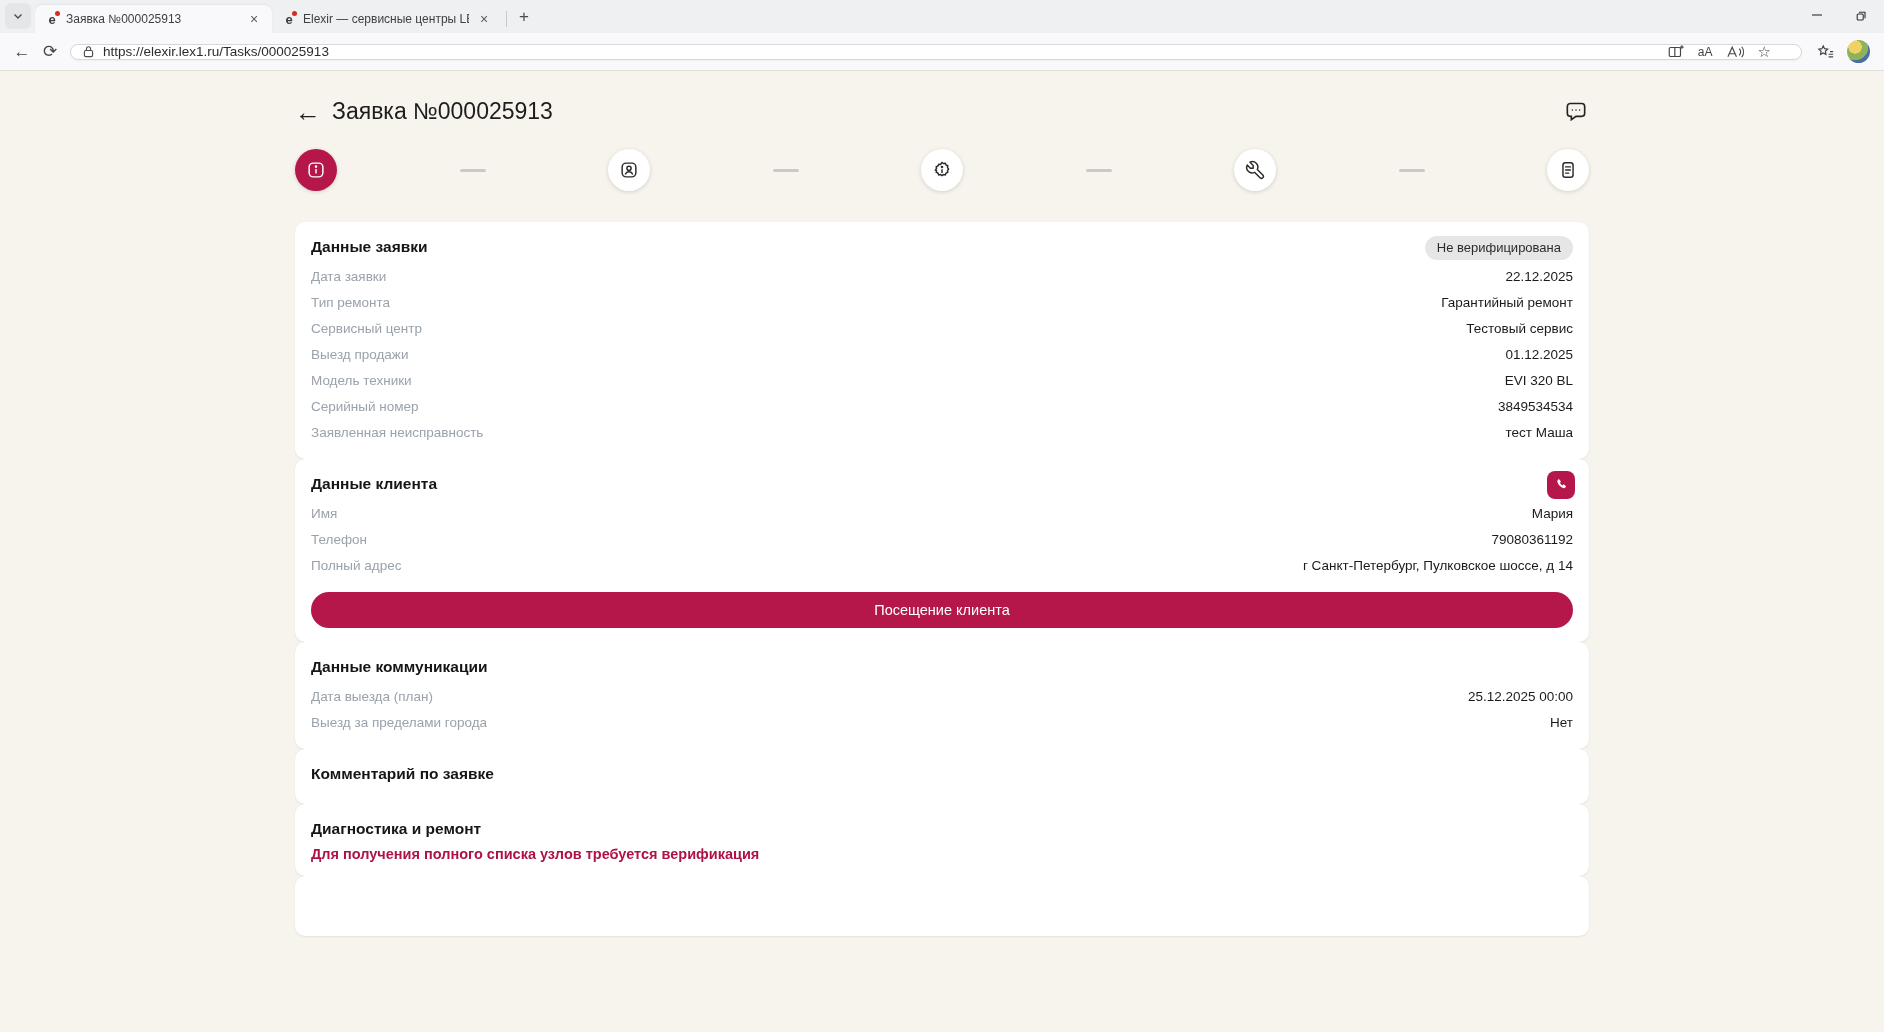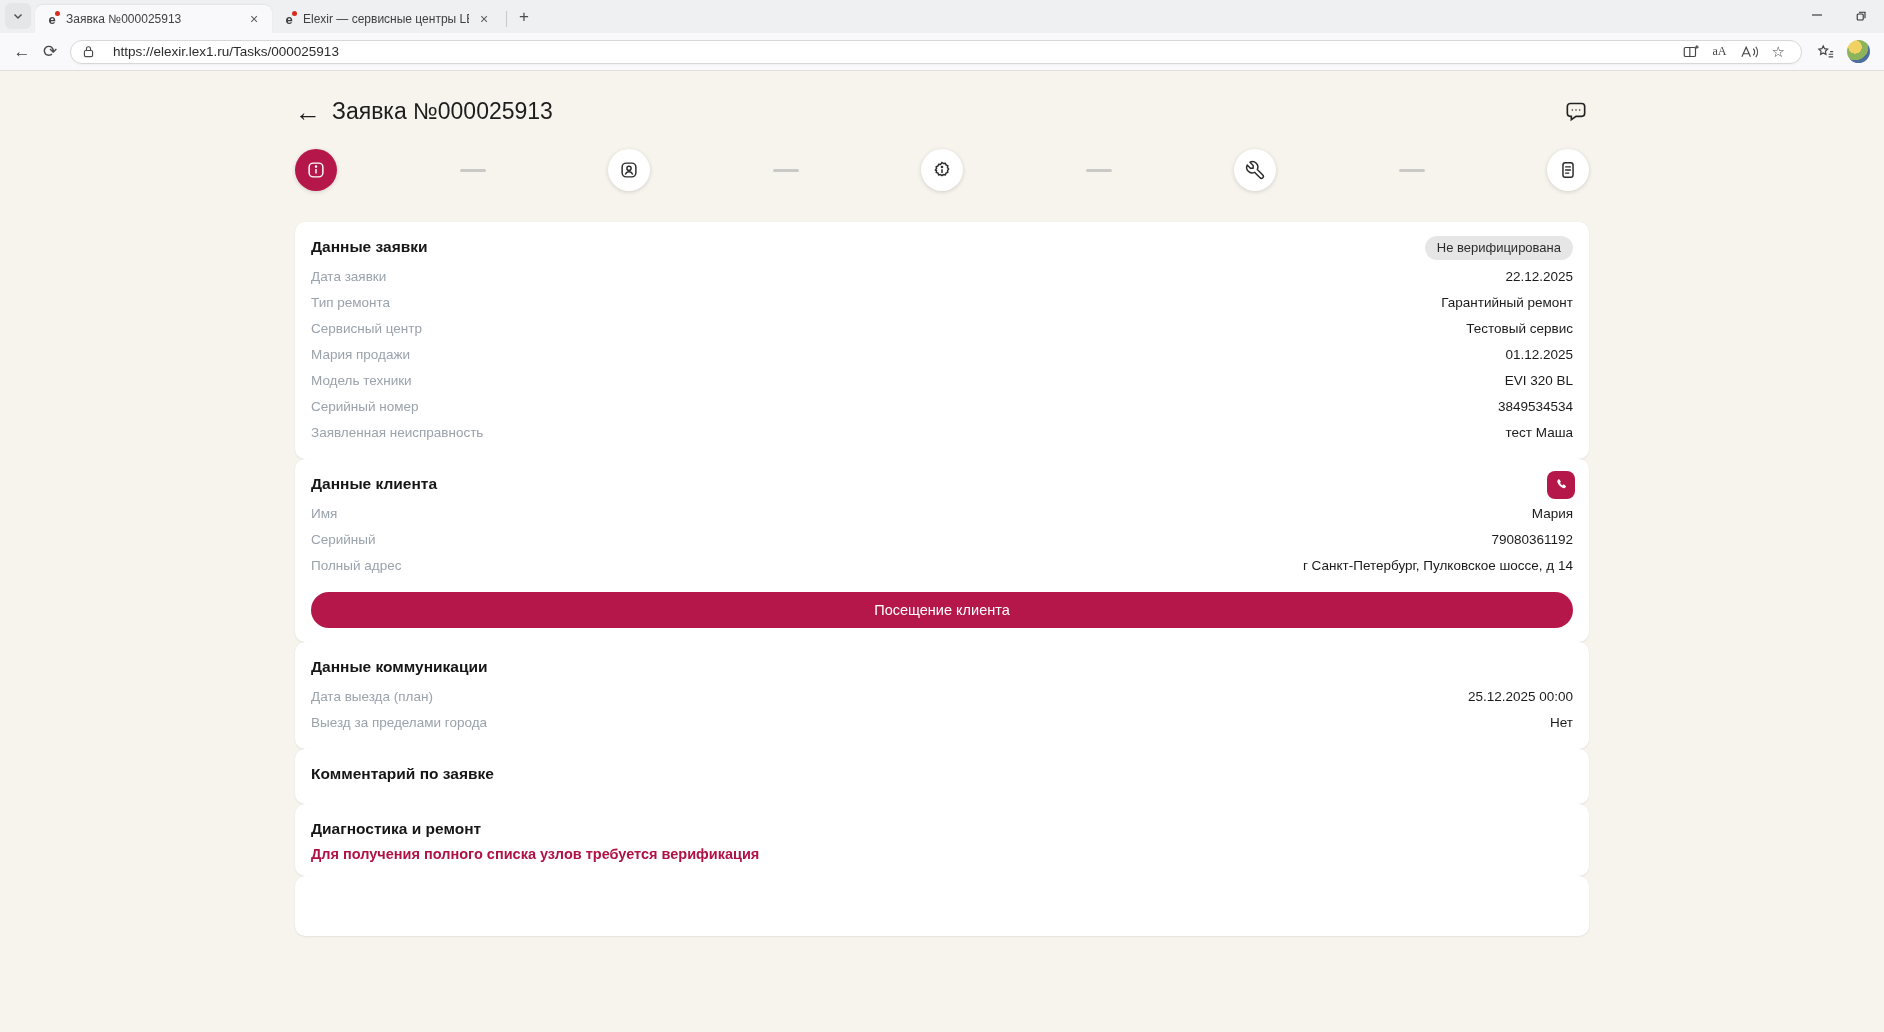--- a/index.html
+++ b/index.html
@@ -32,26 +32,26 @@
   .win-btn { width:45px; height:30px; display:flex; align-items:center; justify-content:center; }
   .win-btn svg { stroke:#303030; }
 
   .toolbar {
     height:38px; background:#f9f9fb; display:flex; align-items:center; padding:0 8px;
     border-bottom:1px solid #e2dfd9;
   }
   .nav-btn { width:28px; height:28px; display:flex; align-items:center; justify-content:center;
     font-size:17px; color:#464646; border-radius:6px; cursor:pointer; flex:none; }
   .url-pill {
-    flex:1; height:24px; margin:0 6px; background:#ffffff; border:1px solid #d7d7d7; border-radius:14px;
-    display:flex; align-items:center; padding:0 10px; box-shadow:0 1px 2px rgba(0,0,0,.04);gap:10px;
+    flex:1; height:16px; margin:0 6px; background:#ffffff; border:1px solid #d7d7d7; border-radius:14px;
+    display:flex; align-items:center; padding:0 10px; box-shadow:0 1px 2px rgba(0,0,0,.04);
   }
   .url-input { flex:1; border:none; outline:none; background:transparent; font-size:13.5px; color:#2c2c2c;
     font-family:"Liberation Sans","DejaVu Sans",sans-serif; margin-left:7px; }
-  .pill-icons { display:flex; align-items:center; gap:13px; margin-right:6px;font-family:Liberation Serif, serif; }
+  .pill-icons { display:flex; align-items:center; gap:13px; margin-right:20px; }
   .pill-ic { display:flex; align-items:center; justify-content:center; color:#454545; cursor:pointer; }
   .txt-ic { font-size:12px; color:#454545; letter-spacing:0; }
   .star-ic { font-size:15px; color:#454545; }
   .toolbar-right { display:flex; align-items:center; gap:12px; padding:0 6px 0 8px; }
   .avatar { width:23px; height:23px; border-radius:50%;
     background:radial-gradient(circle at 35% 30%, #f0d264 0 30%, #8db45a 31% 60%, #4d6fa0 61% 100%); cursor:pointer; }
 
   
   .content { height:961px; background:var(--page-bg,#f7f4ed); overflow:hidden; }
   .container { width:1294px; margin:0 auto; }
@@ -240,21 +240,21 @@
       </div>
       <div class="frow">
         <span class="flabel">Тип ремонта</span>
         <span class="fvalue">Гарантийный ремонт</span>
       </div>
       <div class="frow">
         <span class="flabel">Сервисный центр</span>
         <span class="fvalue">Тестовый сервис</span>
       </div>
       <div class="frow">
-        <span class="flabel">Мария продажи</span>
+        <span class="flabel">Выезд продажи</span>
         <span class="fvalue">01.12.2025</span>
       </div>
       <div class="frow">
         <span class="flabel">Модель техники</span>
         <span class="fvalue">EVI 320 BL</span>
       </div>
       <div class="frow">
         <span class="flabel">Серийный номер</span>
         <span class="fvalue">3849534534</span>
       </div>
@@ -269,21 +269,21 @@
       <button class="phone-btn">
         <svg width="16" height="16" viewBox="0 0 24 24">
             <path fill="#fff" d="M7.8 3.7c.5-.5 1.3-.4 1.7.1l2 2.5c.3.4.3 1-.1 1.4l-1.1 1.1c.8 1.7 2.1 3 3.8 3.8l1.1-1.1c.4-.4 1-.4 1.4-.1l2.5 2c.5.4.6 1.2.1 1.7l-1.2 1.2c-.5.5-1.3.7-2 .5-4.6-1.4-8.2-5-9.6-9.6-.2-.7 0-1.5.5-2z"></path>
           </svg>
       </button>
       <div class="frow">
         <span class="flabel">Имя</span>
         <span class="fvalue">Мария</span>
       </div>
       <div class="frow">
-        <span class="flabel">Серийный</span>
+        <span class="flabel">Телефон</span>
         <span class="fvalue">79080361192</span>
       </div>
       <div class="frow">
         <span class="flabel">Полный адрес</span>
         <span class="fvalue">г Санкт-Петербург, Пулковское шоссе, д 14</span>
       </div>
       <button class="visit-btn">Посещение клиента</button>
     </section>
 
     <section class="card">

